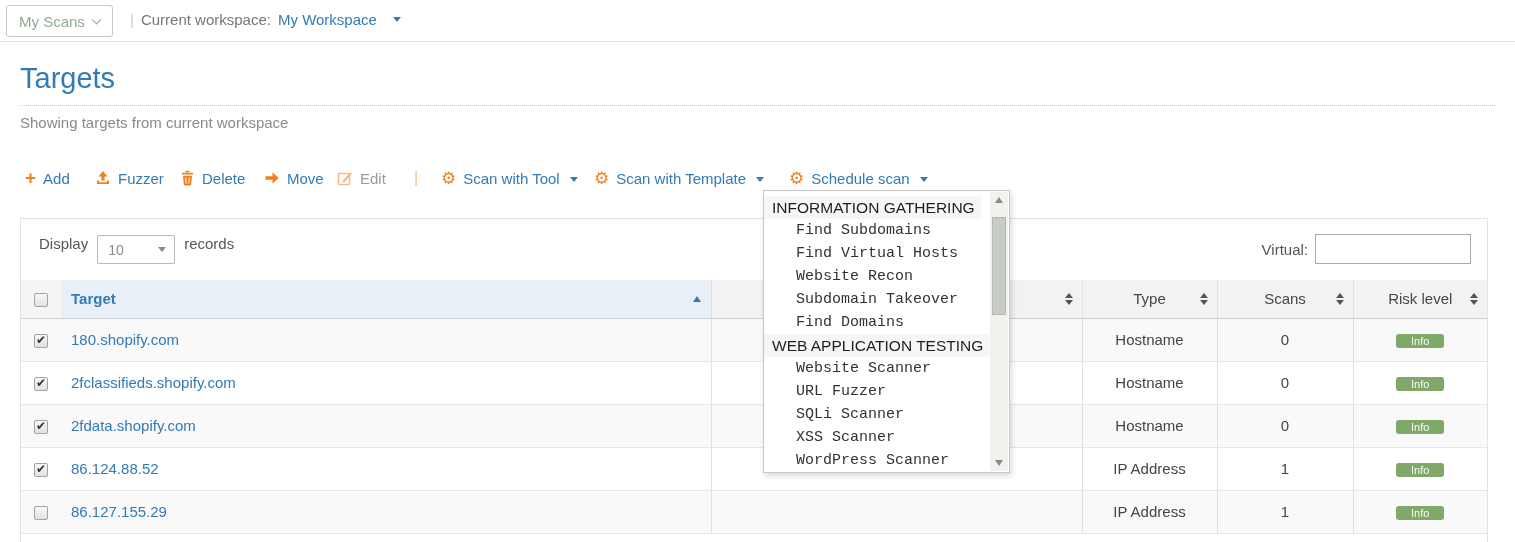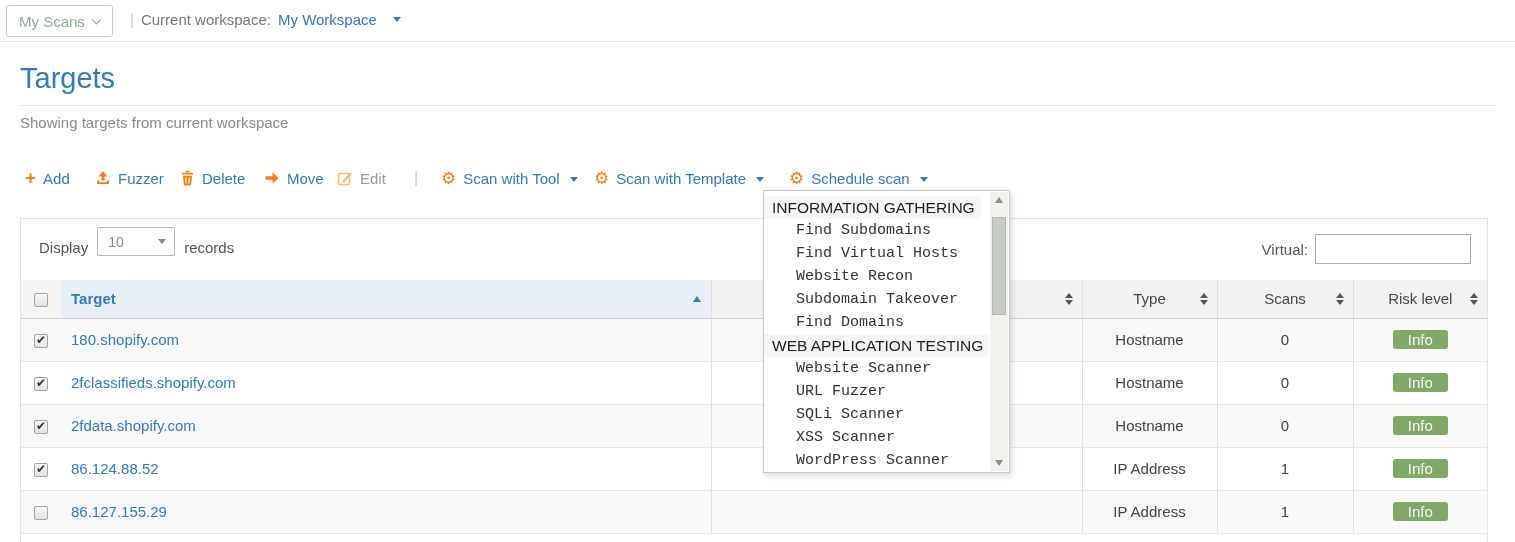--- a/index.html
+++ b/index.html
@@ -26,21 +26,21 @@
   .tb-item.disabled { color:#9a9a9a; cursor:default; }
   .tb-plus { color:#f0821e; font-size:19px; font-weight:700; line-height:1; margin-top:-2px; }
   .tb-pipe { position:absolute; top:166px; height:24px; display:flex; align-items:center; color:#f3c08e; font-size:16px; }
   .tb-caret { margin-left:3px; margin-top:2px; color:#337ab7; }
   .gear-glyph { color:#f0821e; font-size:17px; line-height:1; font-family:"DejaVu Sans",sans-serif; }
   .ticon { display:block; }
 
   
   .panel { position:absolute; left:20px; top:218px; width:1468px; height:324px; border:1px solid #e3e3e3; border-bottom:none; background:#fff; }
   .controls { position:relative; height:61px; }
-  .display-group { position:absolute; left:18px; top:8px; display:flex; align-items:flex-end; gap:9px; font-size:15px; color:#555; }
+  .display-group { position:absolute; left:18px; top:16px; display:flex; align-items:flex-start; gap:9px; font-size:15px; color:#555; }
   .records-select { width:78px; height:29px; border:1px solid #b7b7b7; border-radius:2px; display:flex; align-items:center; justify-content:space-between;
                     padding:0 8px 0 10px; color:#8a8a8a; font-size:14px; cursor:pointer; background:#fff; }
   .records-select .caret-down { border-top-color:#8a8a8a; }
   .search-group { position:absolute; right:16px; top:15px; display:flex; align-items:center; gap:7px; font-size:15px; color:#555; }
   .search-input { width:156px; height:30px; border:1px solid #aaa; font-size:14px; padding:0 6px; outline:none; color:#333; }
 
   table { border-collapse:collapse; table-layout:fixed; width:1466px; }
   col.c-cb{width:40px} col.c-target{width:650px} col.c-desc{width:371px} col.c-type{width:135px} col.c-scans{width:136px} col.c-risk{width:134px}
   thead th { height:38px; background:#f2f2f2; border-bottom:1px solid #cfcfcf; font-weight:400; font-size:15px; color:#474747; position:relative; cursor:pointer; }
   thead th.th-cb { background:#f5f5f5; cursor:default; }
@@ -52,21 +52,21 @@
   .sort-both .u { border-bottom:5px solid #555; }
   .sort-both .d { border-top:5px solid #555; }
 
   tbody td { height:43px; border-bottom:1px solid #e6e6e6; font-size:15px; color:#444; }
   tbody tr:nth-child(odd) td { background:#f9f9f9; }
   tbody tr:nth-child(even) td { background:#fff; }
   td.col-cb { text-align:center; }
   td.col-target { padding-left:10px; }
   td.col-type, td.col-scans, td.col-risk { text-align:center; }
   a.link { color:#337ab7; text-decoration:none; cursor:pointer; }
-  .badge { display:inline-block; background:#80a968; color:#f8f8f8; font-size:15px; padding:1px 15px; border-radius:3px; }
+  .badge { display:inline-block; background:#80a968; color:#f8f8f8; font-size:11px; padding:1px 15px; border-radius:3px; }
 
   .cb { display:inline-block; width:14px; height:14px; border:1px solid #a3a3a3; border-radius:2px; background:linear-gradient(#f8f8f8,#e2e2e2); position:relative; vertical-align:middle; cursor:pointer; }
   .cb.checked::after { content:"\2714"; position:absolute; left:1px; top:-2px; font-size:12px; color:#333; font-family:"DejaVu Sans",sans-serif; }
 
   
   .dropdown { position:absolute; left:763px; top:190px; width:247px; height:283px; background:#fff; border:1px solid #c6c6c6;
               box-shadow:2px 3px 6px rgba(0,0,0,0.14); z-index:20; padding-top:5px; overflow:hidden; }
   .dd-header { font-size:15.5px; color:#1e1e1e; line-height:23px; padding-left:8px; background:#f6f6f6; width:fit-content; white-space:nowrap; padding-right:6px; }
   .dd-item { font-size:15px; color:#333; line-height:23px; padding-left:32px; cursor:pointer; white-space:nowrap;font-family:Liberation Mono, monospace; }
   .dd-scroll { position:absolute; right:1px; top:1px; bottom:1px; width:18px; background:#f3f1ed; }

